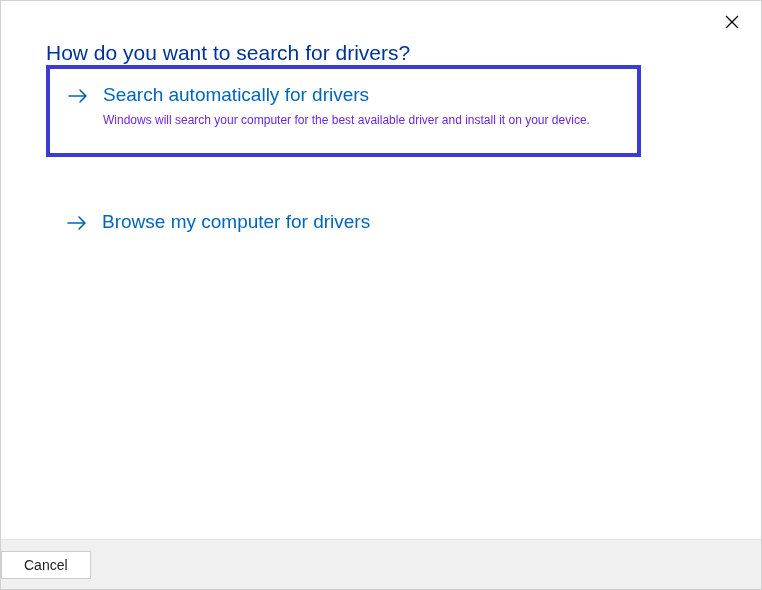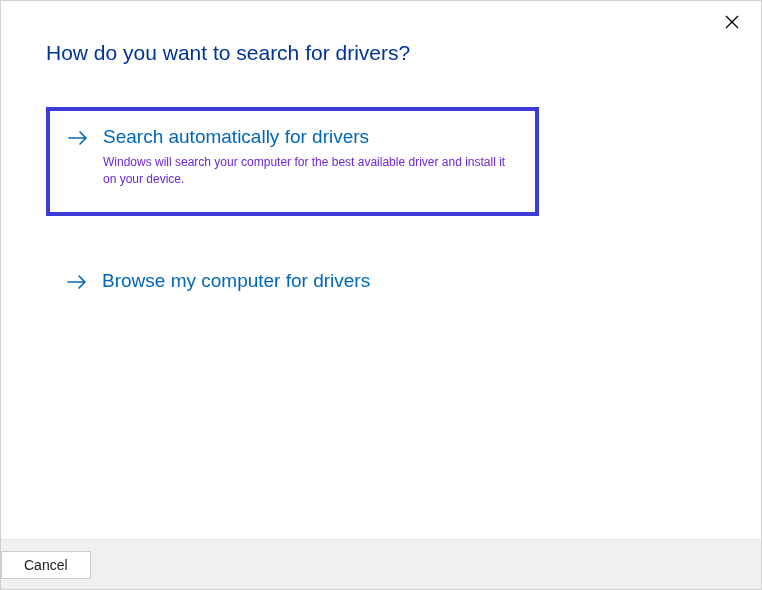--- a/index.html
+++ b/index.html
@@ -56,31 +56,30 @@
       color: #222;
       font-weight: 400;
     }
     .content {
       padding: 40px 45px 0 45px;
     }
     .heading {
       font-size: 21px;
       color: #003399;
       font-weight: 400;
-      margin-bottom: 42px;
     }
     .option {
       border: 1px solid #e8e8e8;
       padding: 18px 20px 20px 20px;
       margin-bottom: 22px;
       cursor: pointer;
       display: flex;
       gap: 14px;
       align-items: flex-start;
-      width: 493px;
+      width: 595px;
     }
     .option.highlighted {
       border: 4px solid #3b3bd6;
       padding: 15px 17px 24px 17px;
     }
     .option.plain {
       border: none;
       padding: 6px 20px 20px 20px;
       margin-top: 48px;
     }

